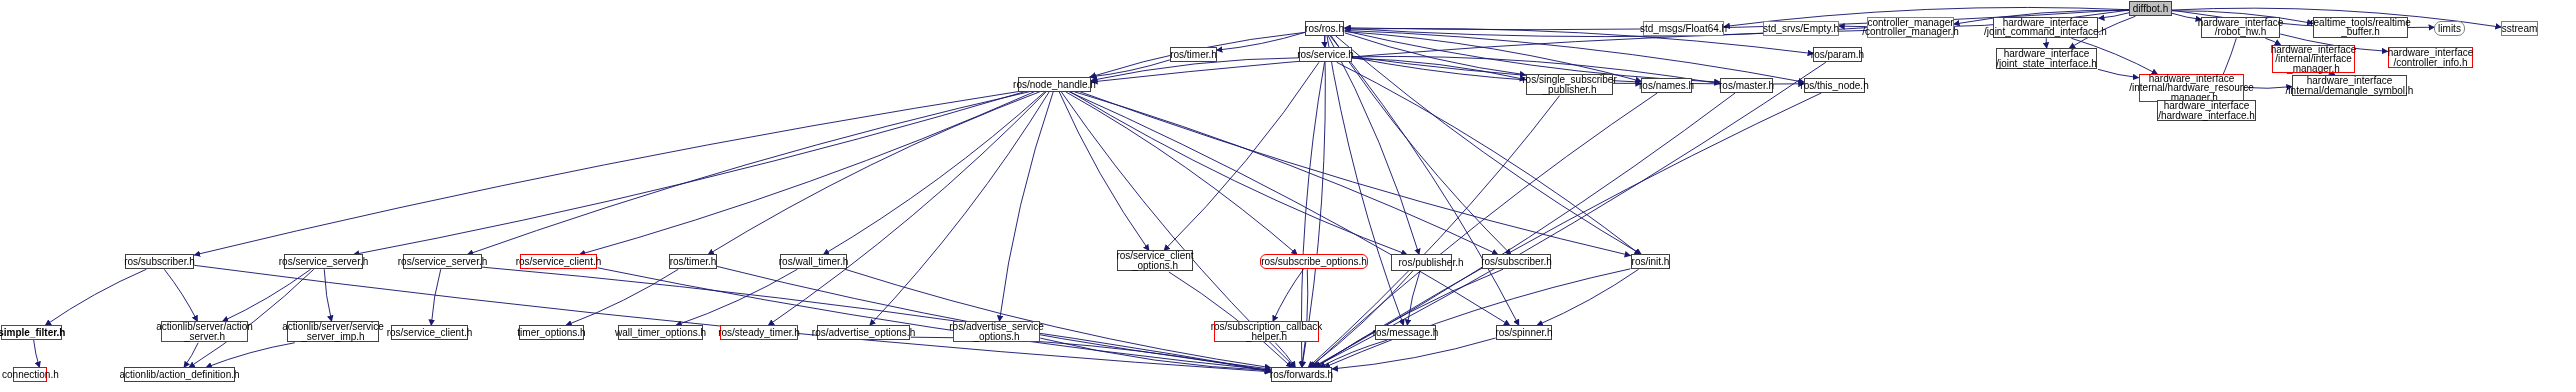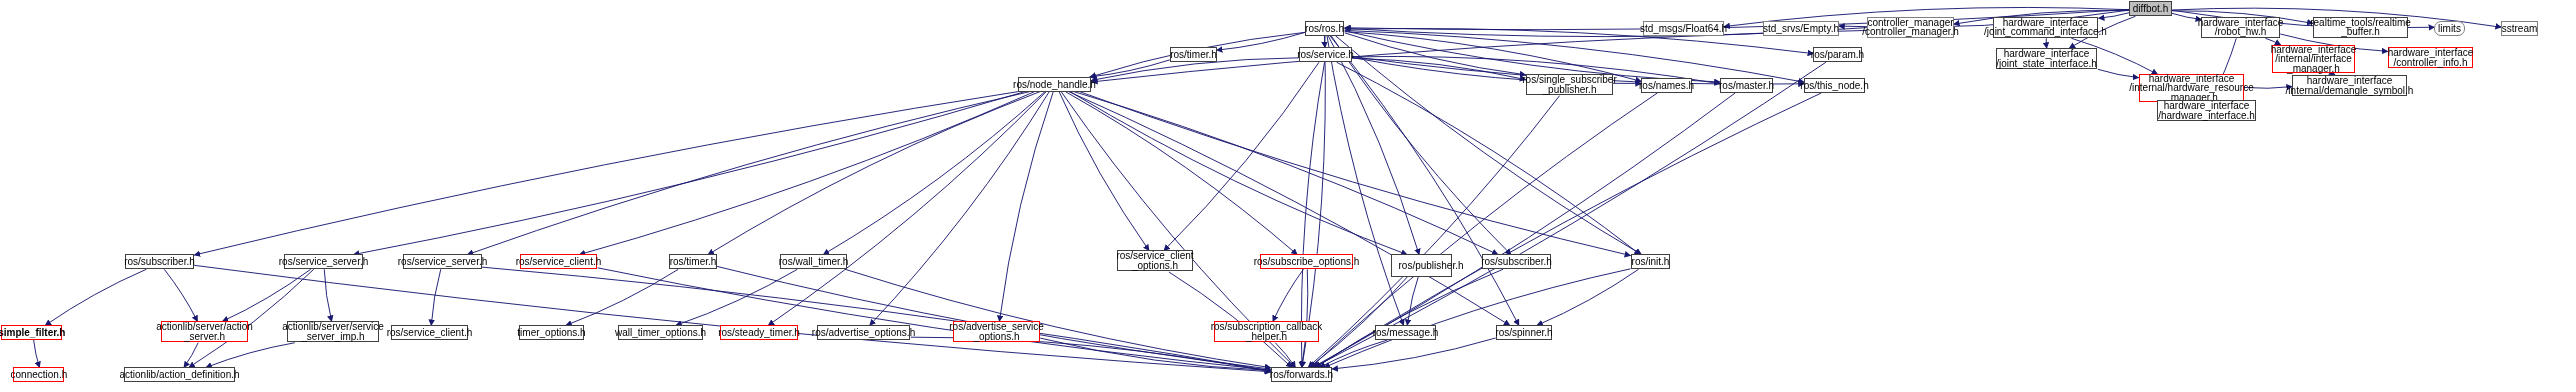--- a/index.html
+++ b/index.html
@@ -198,38 +198,38 @@
       <div class="node" style="left: 2157px; top: 100px; width: 99px; height: 21.4px;">hardware_interface
 /hardware_interface.h</div>
       <div class="node" style="left: 125px; top: 254px; width: 69px; height: 14.7px;">ros/subscriber.h</div>
       <div class="node" style="left: 284px; top: 254px; width: 79px; height: 14.7px;">ros/service_server.h</div>
       <div class="node" style="left: 403px; top: 254px; width: 79px; height: 14.7px;">ros/service_server.h</div>
       <div class="node red" style="left: 520px; top: 254px; width: 77px; height: 14.7px;">ros/service_client.h</div>
       <div class="node" style="left: 669px; top: 254px; width: 48px; height: 14.7px;">ros/timer.h</div>
       <div class="node" style="left: 780px; top: 254px; width: 67px; height: 14.7px;">ros/wall_timer.h</div>
       <div class="node" style="left: 1117px; top: 250px; width: 76px; height: 21.4px;">ros/service_client
 _options.h</div>
-      <div class="node red" style="left: 1260px; top: 254px; width: 93px; height: 14.7px;">ros/subscribe_options.h</div>
-      <div class="node" style="left: 1391px; top: 254px; width: 61px; height: 23px; padding-left: 21px;">ros/publisher.h</div>
+      <div class="node red" style="left: 1260px; top: 254px; width: 108px; height: 14.7px; border-radius: 6px;">ros/subscribe_options.h</div>
+      <div class="node" style="left: 1391px; top: 254px; width: 61px; height: 17px; padding-left: 21px;">ros/publisher.h</div>
       <div class="node" style="left: 1482px; top: 254px; width: 69px; height: 14.7px;">ros/subscriber.h</div>
       <div class="node" style="left: 1631px; top: 254px; width: 39px; height: 14.7px;">ros/init.h</div>
       <div class="node red" style="left: 1.3px; top: 325px; width: 61px; height: 14.7px; font-weight: bold;">simple_filter.h</div>
       <div class="node red" style="left: 161px; top: 321px; width: 87px; height: 21.4px;">actionlib/server/action
 _server.h</div>
       <div class="node" style="left: 287px; top: 321px; width: 92px; height: 21.4px;">actionlib/server/service
 _server_imp.h</div>
       <div class="node" style="left: 391px; top: 325px; width: 77px; height: 14.7px;">ros/service_client.h</div>
       <div class="node" style="left: 519px; top: 325px; width: 65px; height: 14.7px;">timer_options.h</div>
       <div class="node" style="left: 618px; top: 325px; width: 85px; height: 14.7px;">wall_timer_options.h</div>
       <div class="node red" style="left: 720px; top: 325px; width: 78px; height: 14.7px;">ros/steady_timer.h</div>
       <div class="node" style="left: 817px; top: 325px; width: 93px; height: 14.7px;">ros/advertise_options.h</div>
       <div class="node red" style="left: 953px; top: 321px; width: 87px; height: 21.4px;">ros/advertise_service
 _options.h</div>
       <div class="node red" style="left: 1214px; top: 321px; width: 105px; height: 21.4px;">ros/subscription_callback
 _helper.h</div>
       <div class="node" style="left: 1375px; top: 325px; width: 61px; height: 14.7px;">ros/message.h</div>
       <div class="node" style="left: 1496px; top: 325px; width: 56px; height: 14.7px;">ros/spinner.h</div>
-      <div class="node red" style="left: 13.4px; top: 367px; width: 51px; height: 14.7px;">connection.h</div>
+      <div class="node red" style="left: 13.4px; top: 367px; width: 34px; height: 14.7px;">connection.h</div>
       <div class="node" style="left: 124px; top: 367px; width: 111px; height: 14.7px;">actionlib/action_definition.h</div>
       <div class="node" style="left: 1271px; top: 367px; width: 61px; height: 14.7px;">ros/forwards.h</div>
     </div>
 </div>
 
 
 </body></html>

